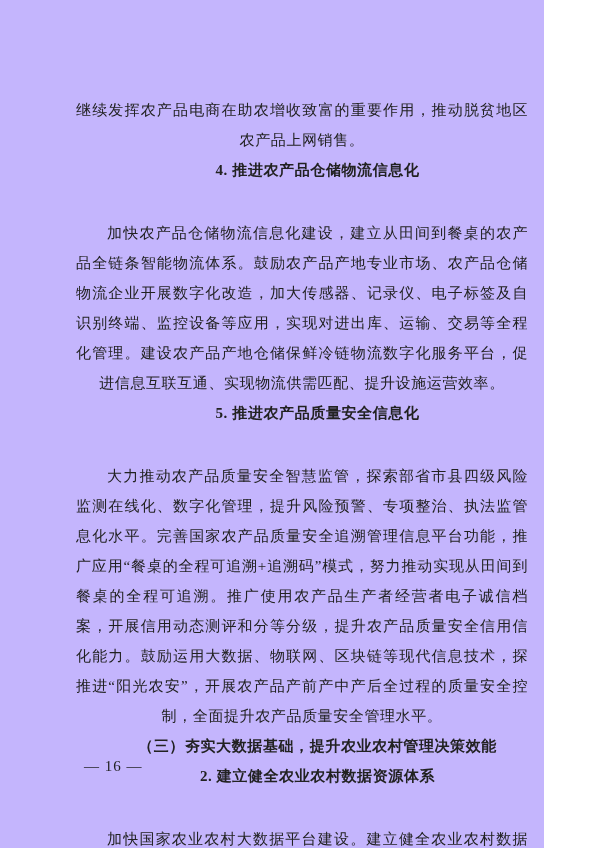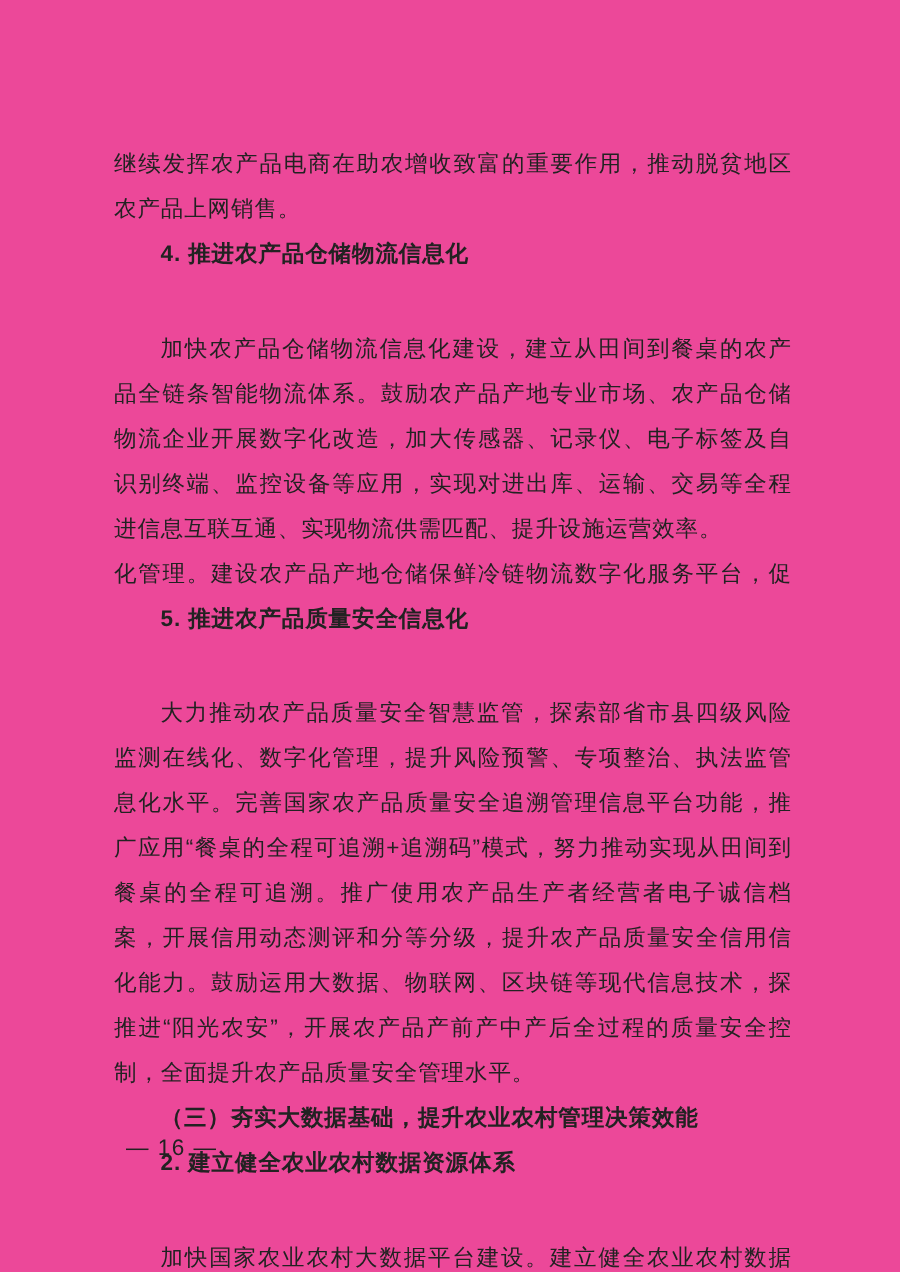--- a/index.html
+++ b/index.html
@@ -2,41 +2,41 @@
 <html><head>
 <meta charset="utf-8">
 <style>
   html, body {
     margin: 0;
     padding: 0;
     background: #ffffff;
   }
   .page {
     position: relative;
-    width: 600px;
+    width: 544px;
     height: 848px;
-    background: #ec4899;
-    font-family: Liberation Sans, sans-serif;
+    background: #c4b5fd;
+    font-family: Liberation Serif, serif;
     color: #222222;
     overflow: hidden;
   }
   .content {
     position: absolute;
     left: 76px;
     top: 95px;
     width: 452px;
   }
   .line {
     height: 30px;
     line-height: 30px;
     font-size: 15px;
     letter-spacing: 0.6px;
     white-space: nowrap;
     overflow: hidden;
-    text-align: left;
+    text-align: center;
   }
   .line.j {
     white-space: normal;
     text-align: justify;
     text-align-last: justify;
     text-justify: inter-character;
   }
   .line.indent {
     text-indent: 31px;
     margin-top: 33px;
@@ -61,22 +61,22 @@
 
 <div class="page">
   <div class="content">
     <div class="line j">继续发挥农产品电商在助农增收致富的重要作用，推动脱贫地区</div>
     <div class="line">农产品上网销售。</div>
     <div class="line heading">4. 推进农产品仓储物流信息化</div>
     <div class="line j indent">加快农产品仓储物流信息化建设，建立从田间到餐桌的农产</div>
     <div class="line j">品全链条智能物流体系。鼓励农产品产地专业市场、农产品仓储</div>
     <div class="line j">物流企业开展数字化改造，加大传感器、记录仪、电子标签及自动</div>
     <div class="line j">识别终端、监控设备等应用，实现对进出库、运输、交易等全程数字</div>
+    <div class="line j">化管理。建设农产品产地仓储保鲜冷链物流数字化服务平台，促</div>
     <div class="line">进信息互联互通、实现物流供需匹配、提升设施运营效率。</div>
-    <div class="line j">化管理。建设农产品产地仓储保鲜冷链物流数字化服务平台，促</div>
     <div class="line heading">5. 推进农产品质量安全信息化</div>
     <div class="line j indent">大力推动农产品质量安全智慧监管，探索部省市县四级风险</div>
     <div class="line j">监测在线化、数字化管理，提升风险预警、专项整治、执法监管的信</div>
     <div class="line j">息化水平。完善国家农产品质量安全追溯管理信息平台功能，推</div>
     <div class="line j">广应用“餐桌的全程可追溯+追溯码”模式，努力推动实现从田间到</div>
     <div class="line j">餐桌的全程可追溯。推广使用农产品生产者经营者电子诚信档</div>
     <div class="line j">案，开展信用动态测评和分等分级，提升农产品质量安全信用信息</div>
     <div class="line j">化能力。鼓励运用大数据、物联网、区块链等现代信息技术，探索</div>
     <div class="line j">推进“阳光农安”，开展农产品产前产中产后全过程的质量安全控</div>
     <div class="line">制，全面提升农产品质量安全管理水平。</div>

